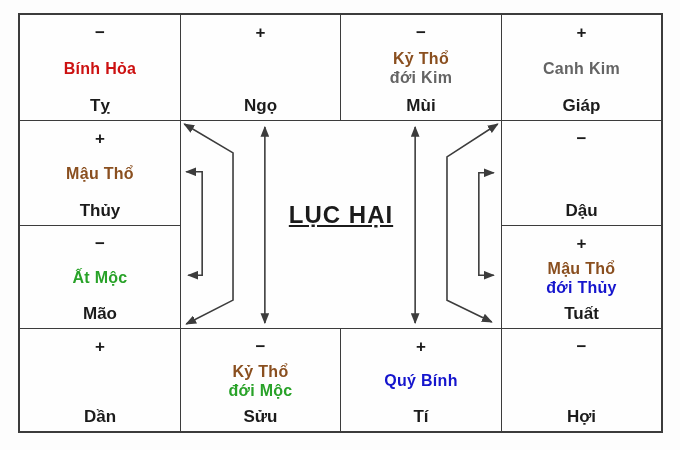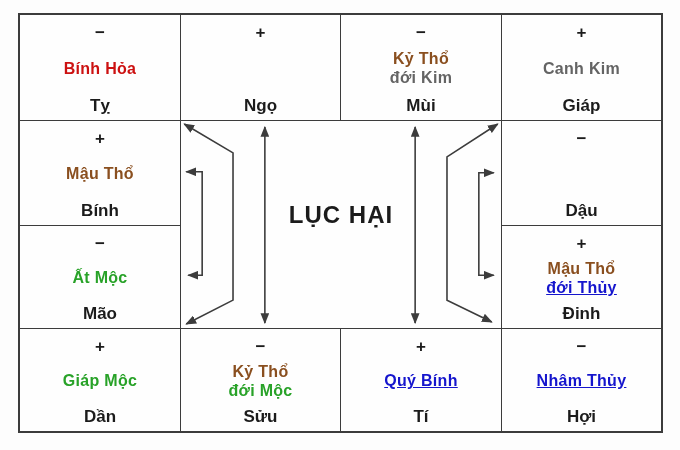--- a/index.html
+++ b/index.html
@@ -30,32 +30,33 @@
   .c4 { border-right: none; }
   .r4 { border-bottom: none; }
   .sign   { font-weight: bold; font-size: 17px; line-height: 1; color: var(--ink, #1b1b1b); }
   .elem   { font-weight: bold; font-size: 16px; line-height: 1.18; letter-spacing: .3px; }
   .elem span { display: block; }
   .branch { font-weight: bold; font-size: 17px; line-height: 1.1; color: var(--ink, #1b1b1b); }
   .fire  { color: var(--fire,  #cc1111); text-align: right; }
   .earth { color: var(--earth, #8a4f1f); }
   .metal { color: var(--metal, #666666); }
   .wood  { color: var(--wood,  #28a228); }
-  .water { color: var(--water, #1515cd); text-decoration: underline; }
+  .water { color: var(--water, #1515cd); }
   .center {
     grid-column: 2 / 4; grid-row: 2 / 4;
     border-right: 1.5px solid var(--line, #3c3c3c);
     border-bottom: 1.5px solid var(--line, #3c3c3c);
     position: relative;
     display: flex; align-items: center; justify-content: center;
   }
   .title {
     font-weight: bold; font-size: 24px; letter-spacing: 1px;
     color: var(--ink, #1b1b1b);
     transform: translateY(-10px);
+    text-decoration: underline;
   }
   .center svg { position: absolute; left: 0; top: 0; width: 100%; height: 100%; }
   .center svg line, .center svg polyline {
     stroke: var(--line, #3c3c3c); stroke-width: 1.6; fill: none;
   }
   #ah path { fill: var(--line, #3c3c3c); }
 </style>
 </head>
 <body>
 
@@ -87,70 +88,64 @@
           <span class="metal">Canh Kim</span>
         </div>
       <div class="branch">Giáp</div>
     </div>
 
     <div class="cell c1 r2">
       <div class="sign">+</div>
       <div class="elem">
         <span class="earth">Mậu Thổ</span>
       </div>
-      <div class="branch">Bính</div>
+      <div class="branch">Thủy</div>
     </div>
     <div class="cell c4 r2">
       <div class="sign">−</div>
       <div class="branch">Dậu</div>
     </div>
 
     <div class="cell c1 r3">
       <div class="sign">−</div>
       <div class="elem">
           <span class="wood">Ất Mộc</span>
         </div>
       <div class="branch">Mão</div>
     </div>
     <div class="cell c4 r3">
       <div class="sign">+</div>
       <div class="elem">
         <span class="earth">Mậu Thổ</span>
         <span class="water">đới Thủy</span>
       </div>
-      <div class="branch">Đinh</div>
+      <div class="branch">Tuất</div>
     </div>
 
     <div class="cell c1 r4">
       <div class="sign">+</div>
-      <div class="elem">
-          <span class="wood">Giáp Mộc</span>
-        </div>
       <div class="branch">Dần</div>
     </div>
     <div class="cell c2 r4">
       <div class="sign">−</div>
       <div class="elem">
         <span class="earth">Kỷ Thổ</span>
         <span class="wood">đới Mộc</span>
       </div>
       <div class="branch">Sửu</div>
     </div>
     <div class="cell c3 r4">
       <div class="sign">+</div>
       <div class="elem">
           <span class="water">Quý Bính</span>
         </div>
       <div class="branch">Tí</div>
     </div>
     <div class="cell c4 r4">
       <div class="sign">−</div>
-      <div class="elem">
-          <span class="water">Nhâm Thủy</span>
-        </div>
       <div class="branch">Hợi</div>
     </div>
 
     <div class="center">
       <svg viewBox="0 0 321 208" aria-hidden="true">
         <defs>
           <marker id="ah" viewBox="0 0 10 8" refX="9" refY="4" markerWidth="11" markerHeight="9" orient="auto-start-reverse" markerUnits="userSpaceOnUse">
             <path d="M0,0 L10,4 L0,8 Z"></path>
           </marker>
         </defs>

